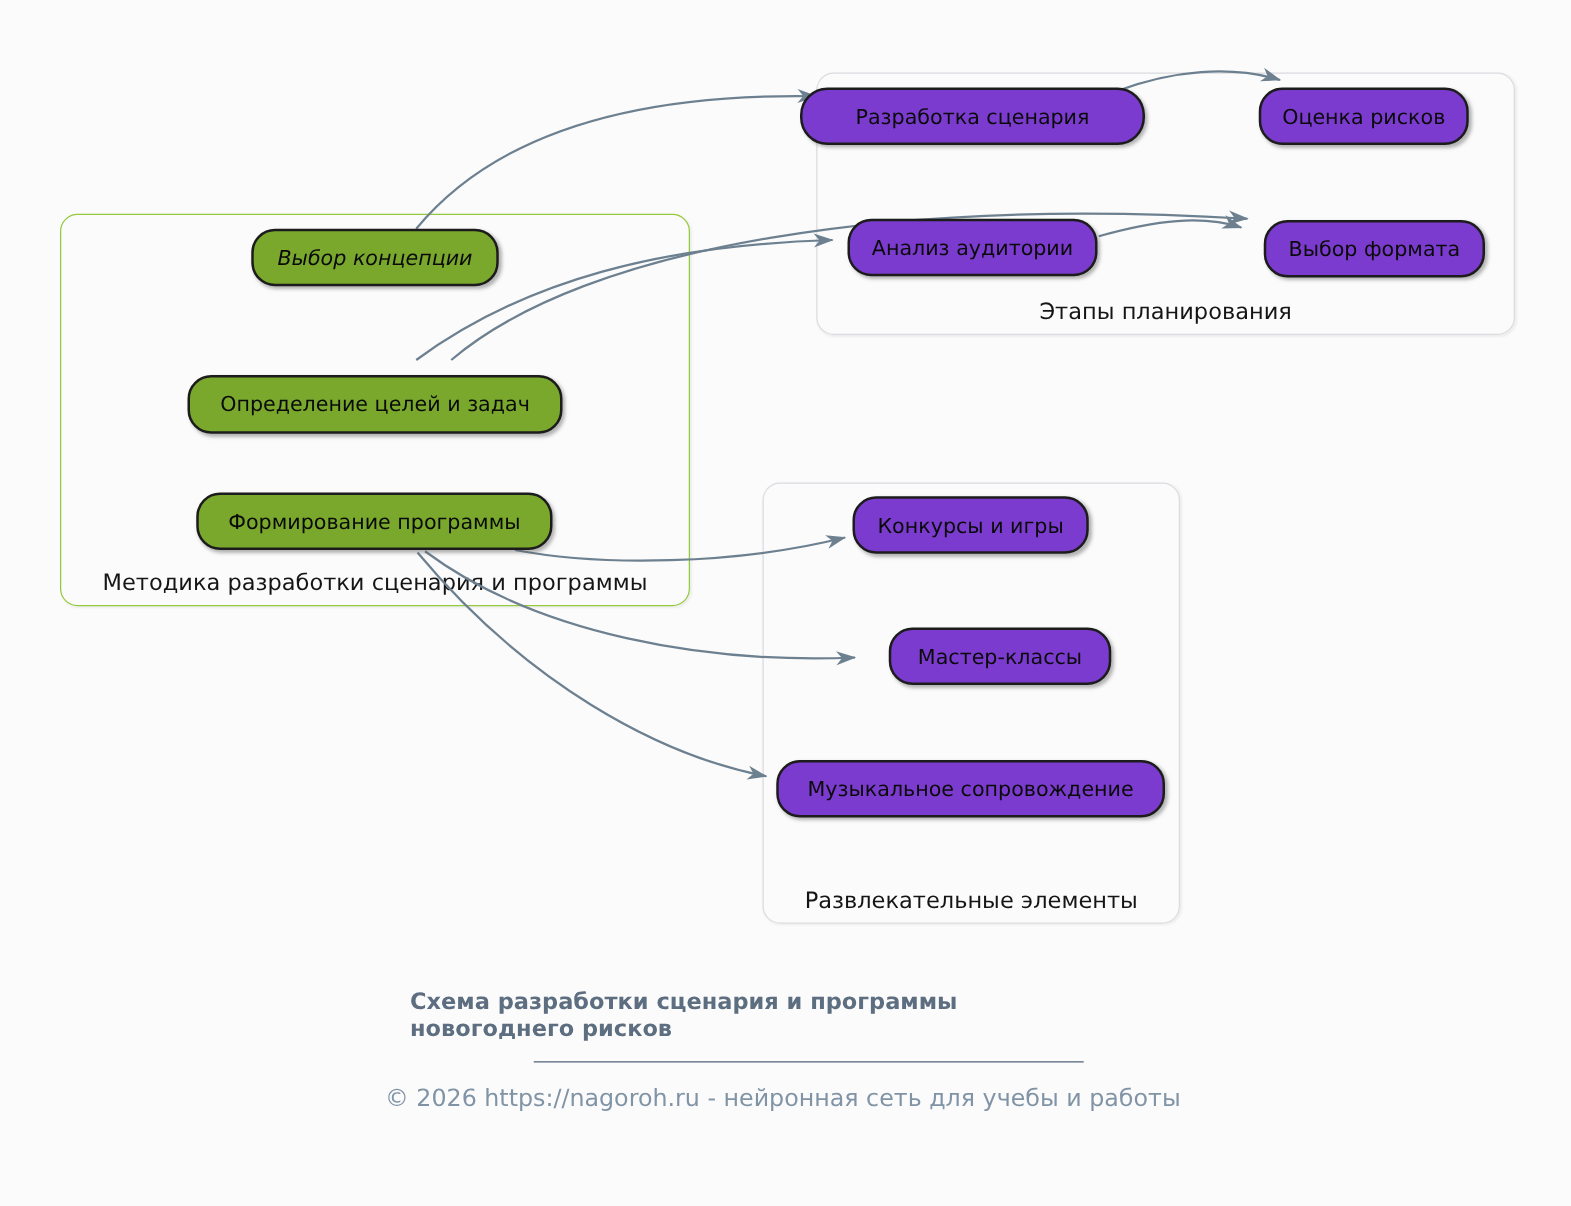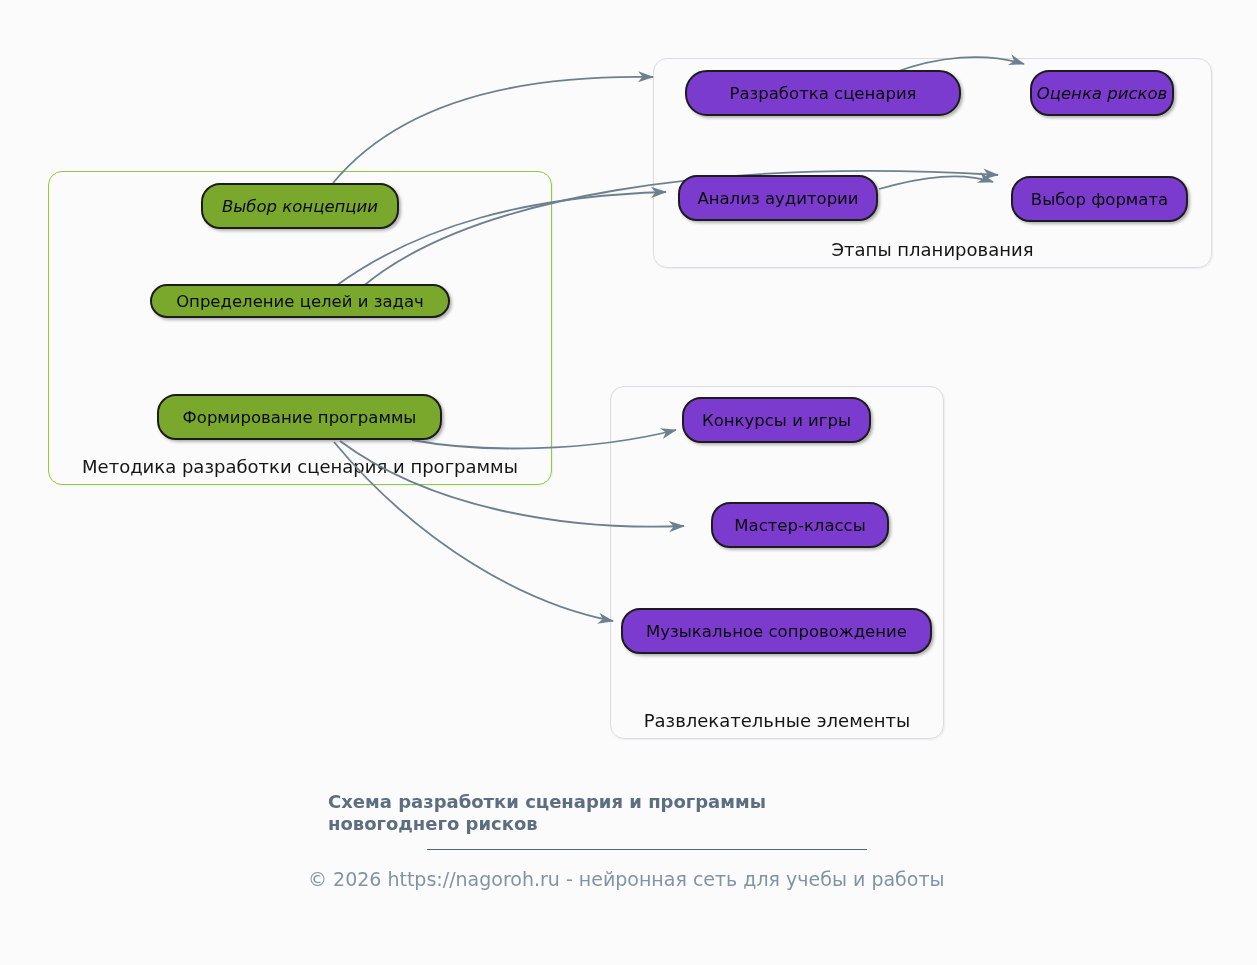--- a/index.html
+++ b/index.html
@@ -57,25 +57,25 @@
     <path class="edge" d="M 333,288 C 420,224 530,196 666,192" marker-end="url(#ah)"></path>
     <path class="edge" d="M 361,288 C 470,195 720,158 998,175" marker-end="url(#ah)"></path>
     <path class="edge" d="M 893,73 C 938,56 985,52 1024,64" marker-end="url(#ah)"></path>
     <path class="edge" d="M 879,189 C 925,176 962,172 993,182" marker-end="url(#ah)"></path>
     <path class="edge" d="M 412,440 C 480,453 588,452 676,430" marker-end="url(#ah)"></path>
     <path class="edge" d="M 340,441 C 430,508 565,531 684,526" marker-end="url(#ah)"></path>
     <path class="edge" d="M 334,442 C 420,545 525,604 613,621" marker-end="url(#ah)"></path>
   </svg>
 
   <div class="node green" style="left:201px;top:183px;width:198px;height:46px;font-style:italic;">Выбор концепции</div>
-  <div class="node green" style="left:150px;top:284px;width:300px;height:34px;">Определение целей и задач</div>
+  <div class="node green" style="left:150px;top:300px;width:300px;height:47px;">Определение целей и задач</div>
   <div class="node green" style="left:157px;top:394px;width:285px;height:46px;">Формирование программы</div>
 
-  <div class="node purple" style="left:685px;top:70px;width:276px;height:46px;border-radius:22px;">Разработка сценария</div>
-  <div class="node purple" style="left:1030px;top:70px;width:144px;height:46px;font-style:italic;">Оценка рисков</div>
+  <div class="node purple" style="left:640px;top:70px;width:276px;height:46px;border-radius:22px;">Разработка сценария</div>
+  <div class="node purple" style="left:1007px;top:70px;width:168px;height:46px;">Оценка рисков</div>
   <div class="node purple" style="left:678px;top:175px;width:200px;height:46px;">Анализ аудитории</div>
   <div class="node purple" style="left:1011px;top:176px;width:177px;height:46px;">Выбор формата</div>
 
   <div class="node purple" style="left:682px;top:397px;width:189px;height:46px;">Конкурсы и игры</div>
   <div class="node purple" style="left:692px;top:502px;width:178px;height:46px;margin-left:19px;">Мастер-классы</div>
   <div class="node purple" style="left:621px;top:608px;width:311px;height:46px;">Музыкальное сопровождение</div>
 
   <div class="footer-title">
     <div>Схема разработки сценария и программы</div>
     <div>новогоднего рисков</div>

